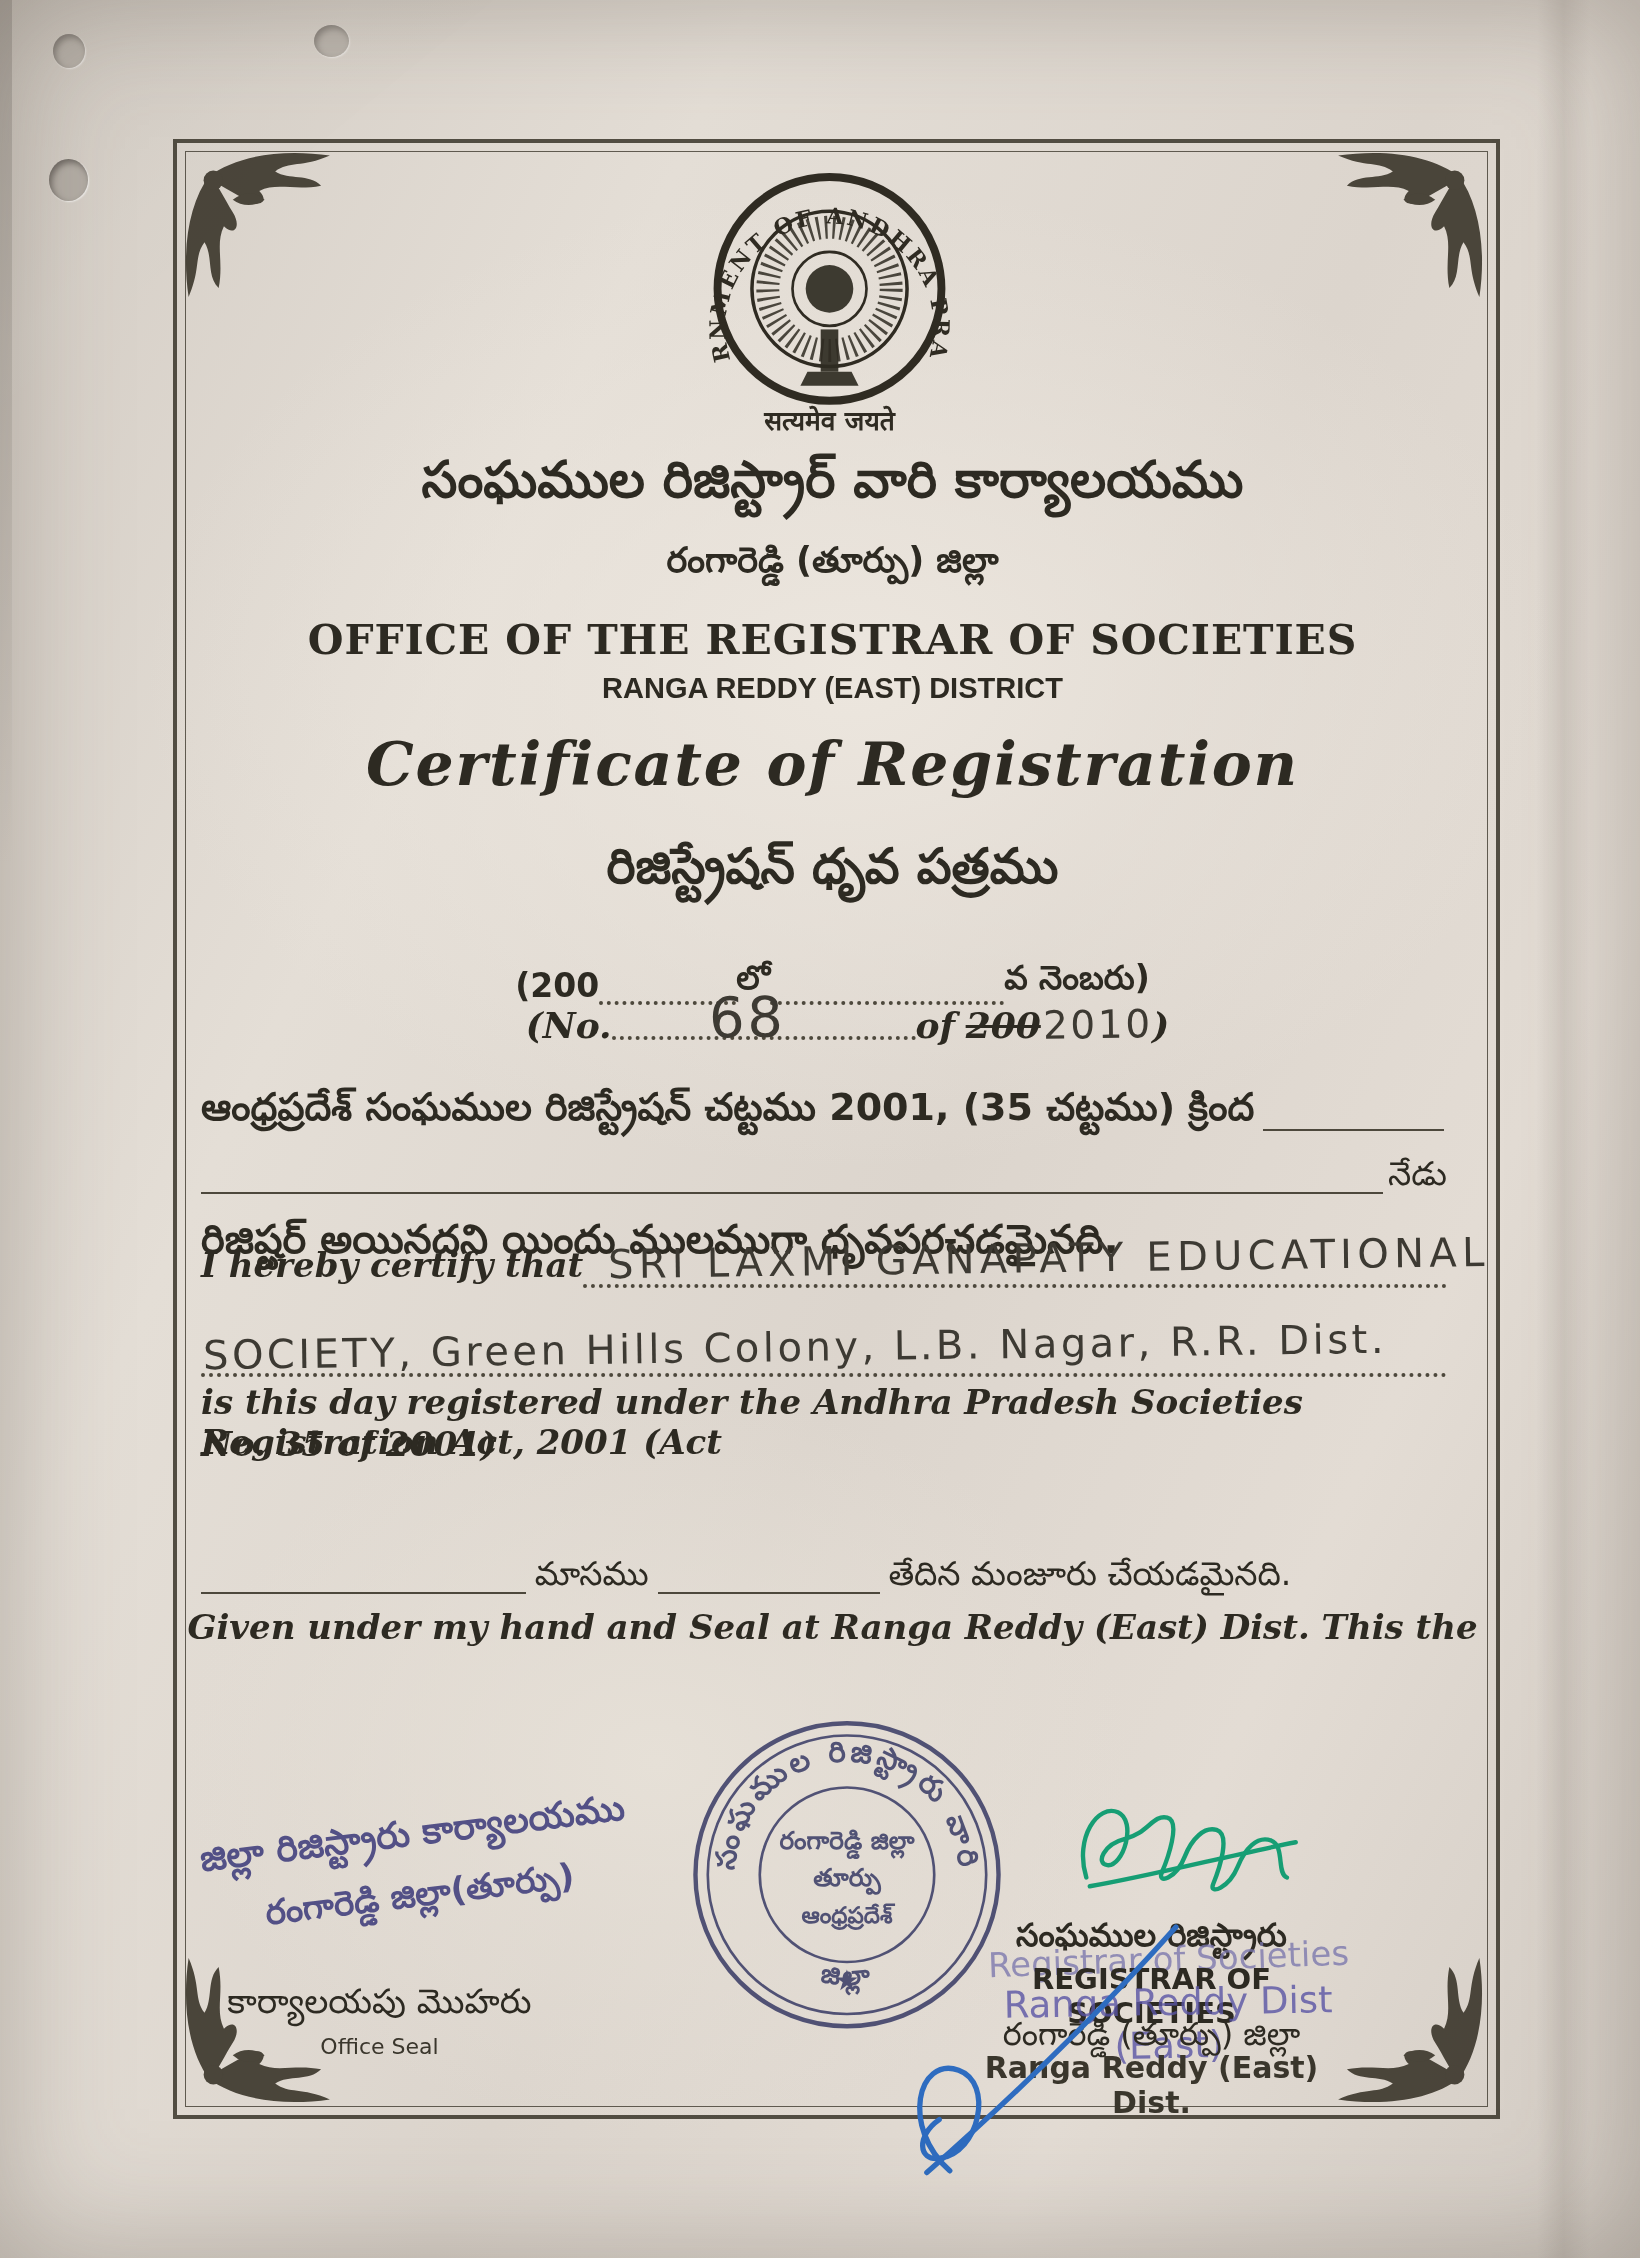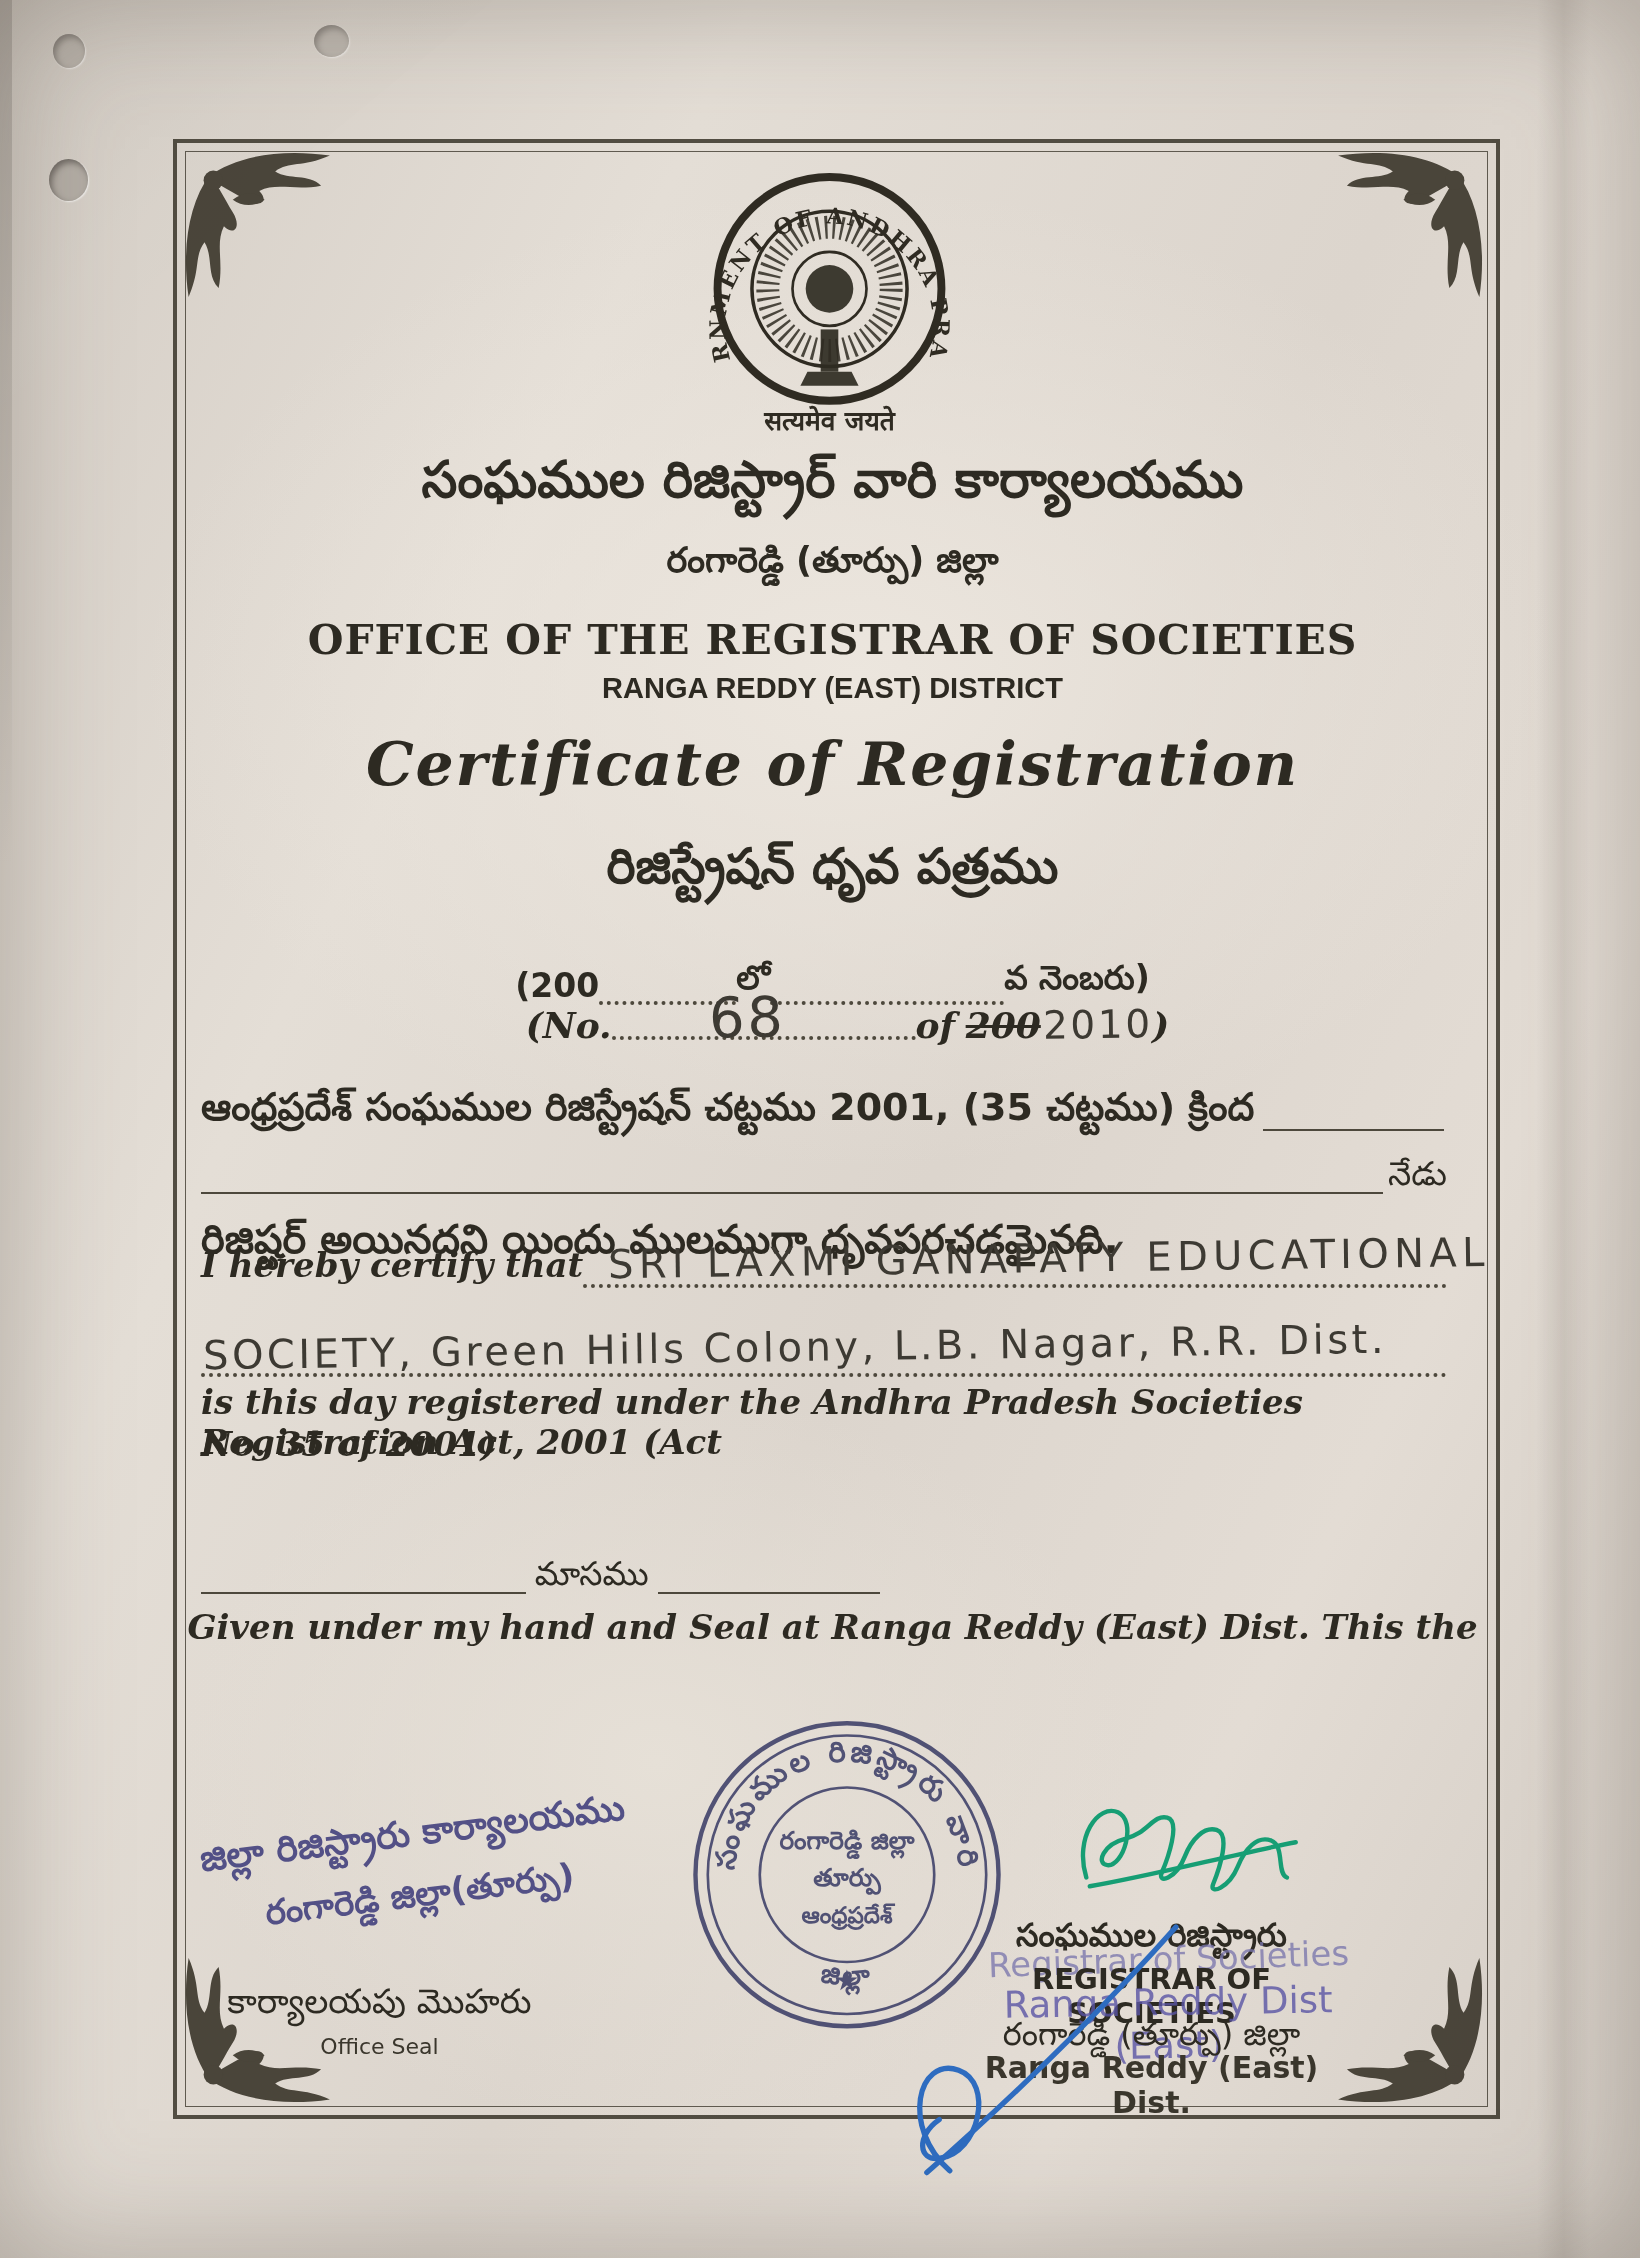--- a/index.html
+++ b/index.html
@@ -165,20 +165,21 @@
   </div>
 
   <div class="abs serif-bi" style="left:201px;top:1382px;width:1253px;font-size:34px;">is this day registered under the Andhra Pradesh Societies Registration Act, 2001 (Act</div>
   <div class="abs serif-bi" style="left:201px;top:1424px;width:1253px;font-size:34px;">No. 35 of 2001)</div>
 
 
   <div class="abs flex" style="left:201px;top:1554px;width:1246px;">
     <span class="uline" style="width:325px;margin:0 8.8px 7px 0;"></span>
     <span class="tel" style="font-size:33px;font-weight:normal;">మాసము</span>
     <span class="uline" style="width:222px;margin:0 8.8px 7px 8.8px;"></span>
+    <span class="tel" style="font-size:33px;font-weight:normal;">తేదిన మంజూరు చేయడమైనది.</span>
   </div>
 
   <div class="abs ctr serif-bi" style="left:173px;top:1607px;width:1319px;font-size:34px;">Given under my hand and Seal at  Ranga Reddy (East) Dist. This the</div>
 
 
   <div class="abs ctr" style="left:196px;top:1812px;width:441px;transform:rotate(-7deg);color:#474580;opacity:.92;">
     <div style="font-size:36px;font-weight:bold;">జిల్లా రిజిస్ట్రారు కార్యాలయము</div>
     <div style="font-size:34px;font-weight:bold;margin-top:12.4px;">రంగారెడ్డి జిల్లా(తూర్పు)</div>
   </div>
 

